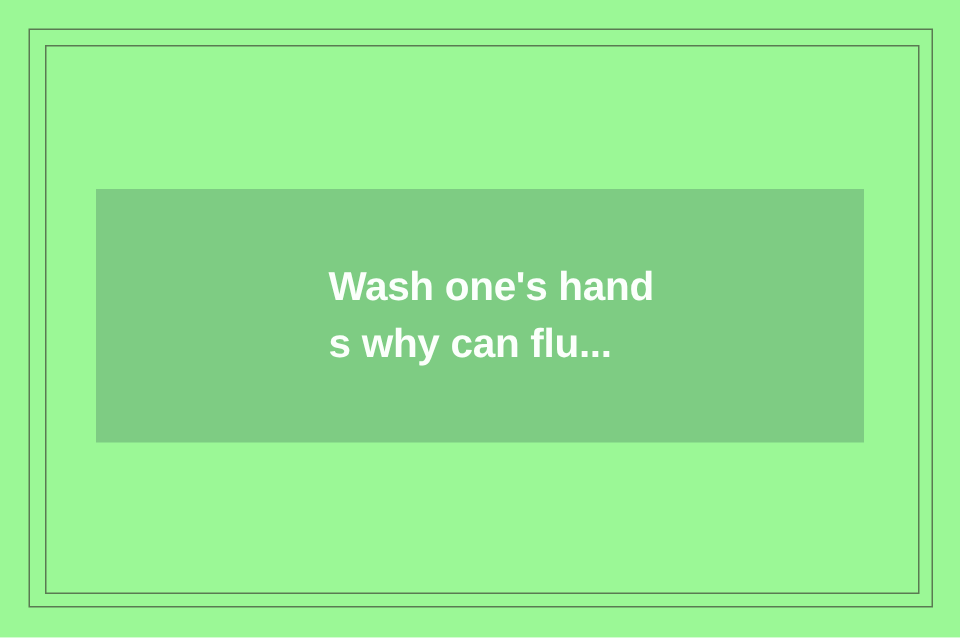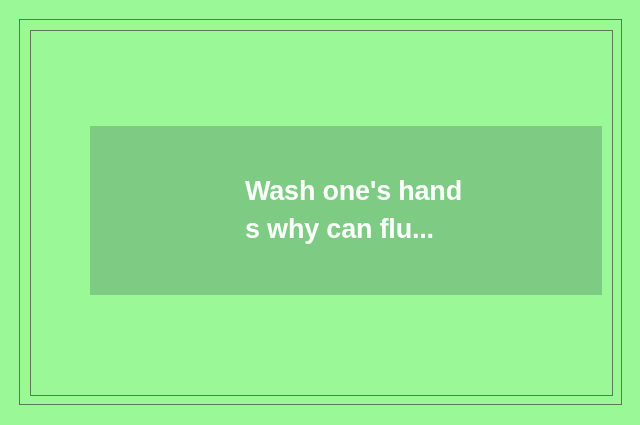--- a/index.html
+++ b/index.html
@@ -52,21 +52,20 @@
 
   
   .text-panel {
     position: absolute;
     left: 64px;
     top: 126px;
     width: 512px;
     height: 169px;
     background: #7ECC83;
     box-sizing: border-box;
-    margin-left: 26px;
   }
 
   .panel-text {
     position: absolute;
     left: 155px;
     top: 46px;
     width: 330px;
     margin: 0;
     color: #FBFFFB;
     font-size: 27px;

